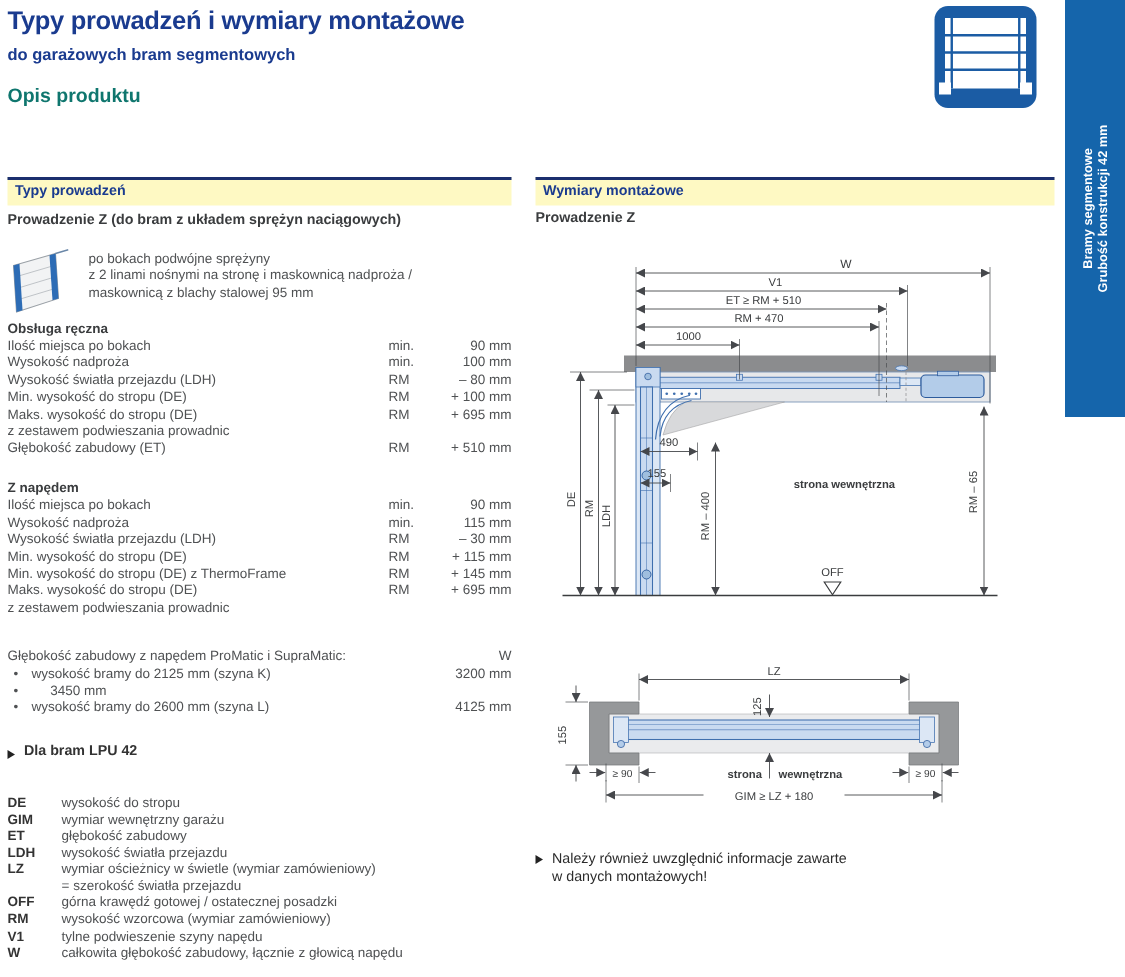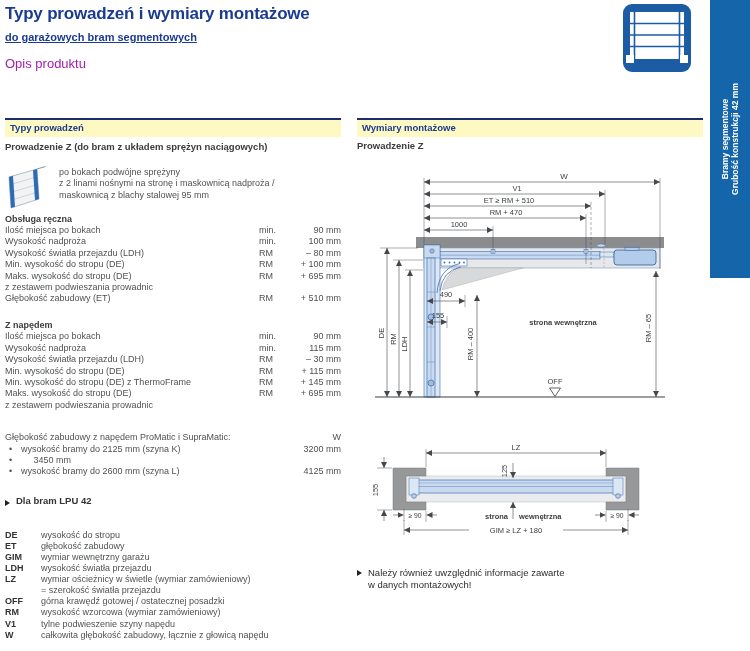--- a/index.html
+++ b/index.html
@@ -1,20 +1,20 @@
 <!DOCTYPE html>
 <html><head>
 <meta charset="utf-8">
 <style>
   html,body{margin:0;padding:0;background:#fff;}
   .page{position:relative;width:750px;height:651px;background:#fff;overflow:hidden;
         font-family:"Liberation Sans","DejaVu Sans",sans-serif;color:#4f5153;}
   .page-title{position:absolute;left:5px;top:4px;font-size:17px;font-weight:bold;color:#1a3b8f;letter-spacing:-.2px;}
-  .page-subtitle{position:absolute;left:5px;top:31px;font-size:11px;font-weight:bold;color:#1a3b8f;text-decoration:underline;}
-  .opis{position:absolute;left:5px;top:56px;font-size:13px;font-weight:normal;color:#a21caf;}
+  .page-subtitle{position:absolute;left:5px;top:31px;font-size:11px;font-weight:bold;color:#1a3b8f;}
+  .opis{position:absolute;left:5px;top:56px;font-size:13px;font-weight:bold;color:#0f766e;}
   .door-icon{position:absolute;left:622px;top:3px;}
   .side-tab{position:absolute;left:710px;top:0;width:40px;height:278px;background:#1565ab;}
   .side-tab-inner{position:absolute;width:278px;height:40px;left:-119px;top:119px;transform:rotate(-90deg);
       display:flex;flex-direction:column;justify-content:center;text-align:center;
       color:#fff;font-weight:bold;font-size:8.5px;line-height:10.5px;white-space:nowrap;}
   .col-left{position:absolute;left:5px;top:118px;width:336px;font-size:9px;}
   .col-right{position:absolute;left:357px;top:118px;width:346px;font-size:9px;}
   .bar{border-top:2.5px solid #1b2f6e;background:#fef9c3;height:16.5px;line-height:16.5px;
        padding-left:5px;font-size:9.5px;font-weight:bold;color:#1a3b8f;}
   .variant{margin-top:4px;font-size:9.5px;font-weight:bold;color:#3a3c3e;}
@@ -213,26 +213,26 @@
       <span class="tri"></span>
       <span>Dla bram LPU 42</span>
     </div>
 
     <div class="legend">
       <div class="leg-row">
           <span class="leg-abbr">DE</span>
           <span class="leg-desc">wysokość do stropu</span>
         </div>
       <div class="leg-row">
+          <span class="leg-abbr">GIM</span>
+          <span class="leg-desc">wymiar wewnętrzny garażu</span>
+        </div>
+      <div class="leg-row">
           <span class="leg-abbr">ET</span>
           <span class="leg-desc">głębokość zabudowy</span>
-        </div>
-      <div class="leg-row">
-          <span class="leg-abbr">GIM</span>
-          <span class="leg-desc">wymiar wewnętrzny garażu</span>
         </div>
       <div class="leg-row">
           <span class="leg-abbr">LDH</span>
           <span class="leg-desc">wysokość światła przejazdu</span>
         </div>
       <div class="leg-row">
           <span class="leg-abbr">LZ</span>
           <span class="leg-desc">wymiar ościeżnicy w świetle (wymiar zamówieniowy)</span>
         </div>
       <div class="leg-row">

